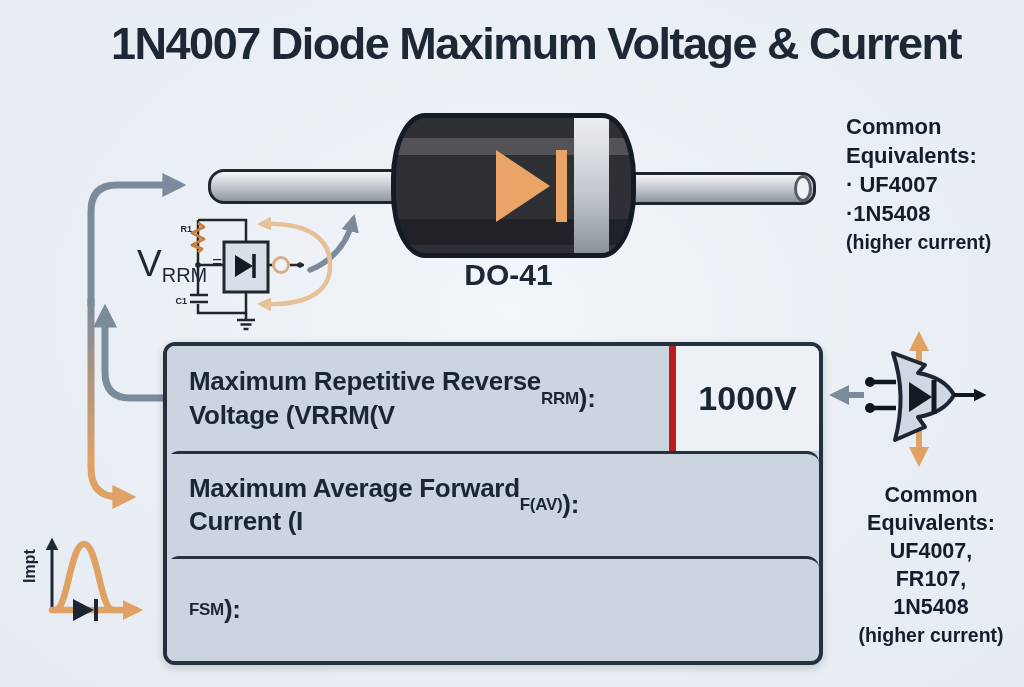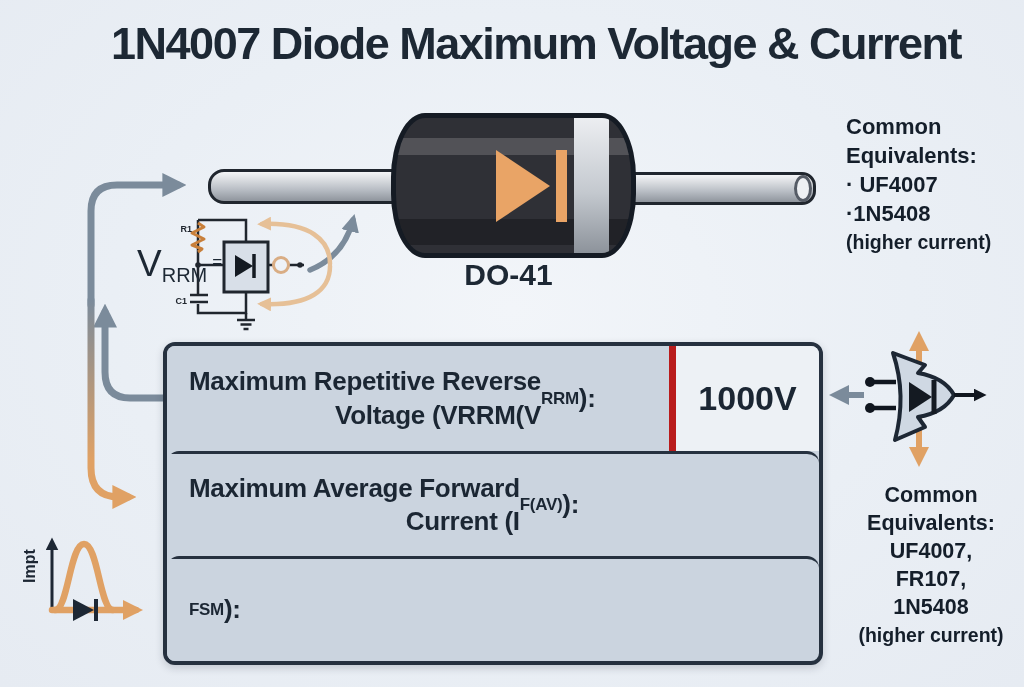--- a/index.html
+++ b/index.html
@@ -40,21 +40,21 @@
   #eq-top .note{font-size:19.5px;}
   #eq-bot{left:834px;top:481px;width:194px;color:#141e2a;font-weight:700;
           font-size:21.5px;line-height:28px;text-align:center;z-index:5;}
   #eq-bot .note{font-size:19.5px;}
 
   
   #spec-table{left:163px;top:342px;width:652px;height:315px;z-index:4;
               border:4px solid #26313f;border-radius:12px;overflow:hidden;
               display:grid;grid-template-rows:1fr 1fr 1fr;
               box-shadow:0 3px 8px rgba(20,30,45,.18);background:#cbd4df;}
-  .trow{display:grid;grid-template-columns:1fr 150px;text-align:right;}
+  .trow{display:grid;grid-template-columns:1fr 150px;}
   .trow + .trow{border-top:3px solid #26313f;border-radius:12px;}
   .tlabel{background:#cbd4df;display:flex;align-items:center;padding-left:22px;padding-right:8px;
           font-size:26px;font-weight:700;color:#1b2633;letter-spacing:-0.3px;line-height:1.27;
           white-space:pre-line;}
   .tlabel .sub{font-size:17px;vertical-align:-5px;}
   .tvalue{background:#edf1f5;border-left:7px solid #b91c1c;display:flex;
           align-items:center;justify-content:center;
           font-size:34px;font-weight:700;color:#1b2633;}
 
   svg{position:absolute;overflow:visible;}

